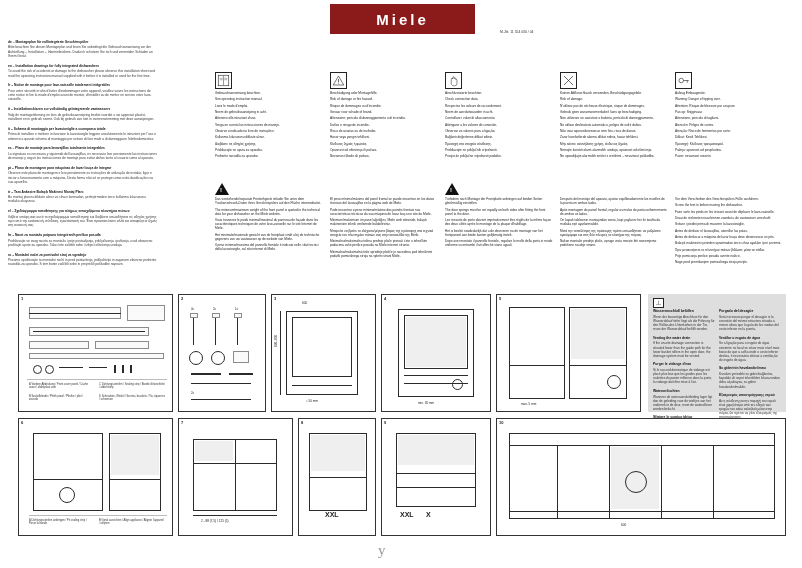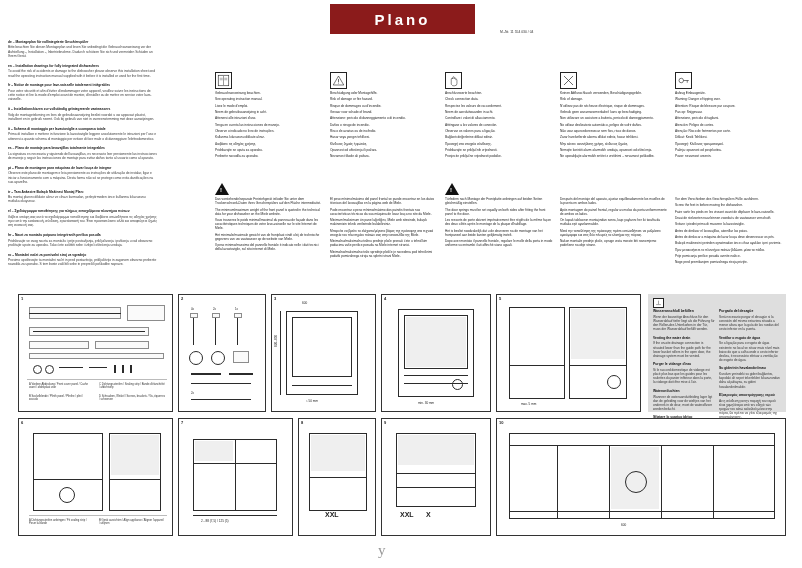--- a/index.html
+++ b/index.html
@@ -91,21 +91,21 @@
     position:absolute;border:0.4px solid #222;background:#fff;
   }
   .circ{position:absolute;border:0.5px solid #2b2b2b;border-radius:50%;}
 </style>
 </head>
 <body>
 
 <div class="sheet">
 
   <div class="header">
-    <div class="brand">Plano</div>
+    <div class="brand">Miele</div>
     <div class="matnr">M.-Nr. 11 554 030 / 04</div>
   </div>
 
   <div class="langcol" style="left:8px;top:40px;width:150px;">
     <div class="lang">
       <div class="lbl"><span class="code">de</span> – <span>Montageplan für vollintegrierte Geschirrspüler</span></div>
       <div class="body">Bitte beachten Sie diesen Montageplan und lesen Sie unbedingt die Gebrauchsanweisung vor der Aufstellung -, Installation -, Inbetriebnahme. Dadurch schützen Sie sich und vermeiden Schäden an Ihrem Gerät.</div>
     </div>
     <div class="lang">
       <div class="lbl"><span class="code">en</span> – <span>Installation drawings for fully integrated dishwashers</span></div>

